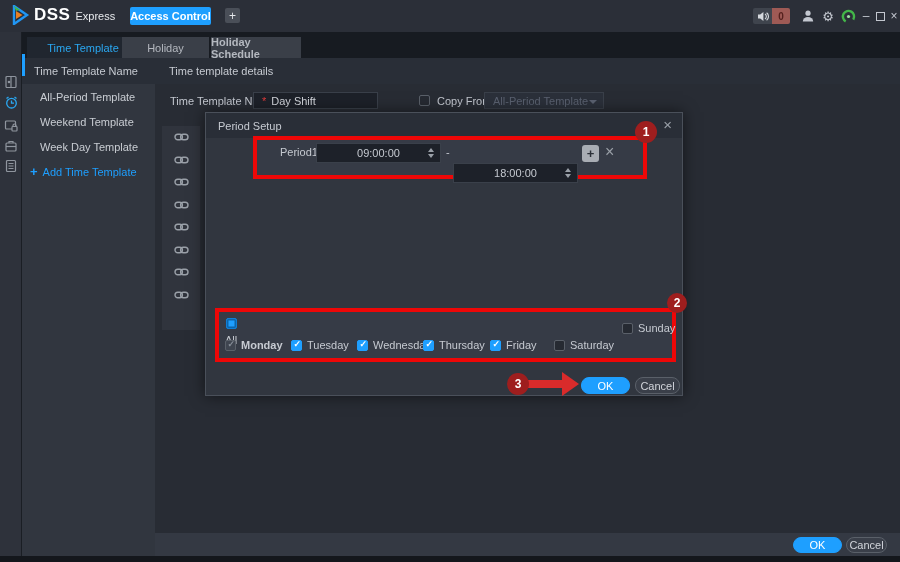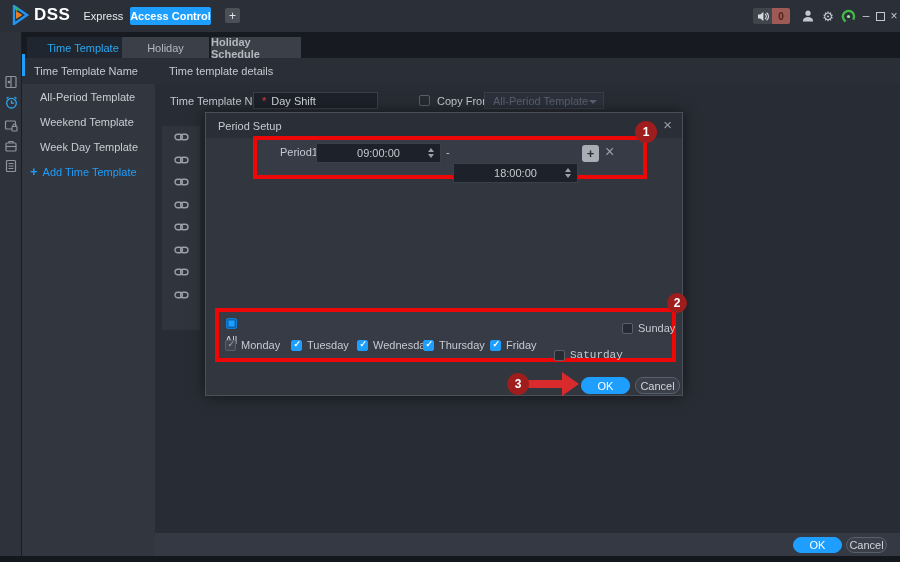--- a/index.html
+++ b/index.html
@@ -4,21 +4,21 @@
 <style>
   * { margin:0; padding:0; box-sizing:border-box; }
   html,body { width:900px; height:562px; }
   body { font-family:"Liberation Sans", sans-serif; background:#16191f; overflow:hidden; }
   .app { position:relative; width:900px; height:562px; background:#282c34; overflow:hidden; }
 
   
   .titlebar { position:absolute; left:0; top:0; width:900px; height:32px; background:#2b2f38; }
   .brand { position:absolute; left:10px; top:5px; display:flex; align-items:center; }
   .brand-name { color:#fff; font-size:17px; font-weight:bold; letter-spacing:.5px; margin-left:4px; }
-  .brand-suffix { color:#e8eaed; font-size:11px; margin-left:13px; margin-top:2px; }
+  .brand-suffix { color:#e8eaed; font-size:11px; margin-left:5px; margin-top:2px; }
   .module-tab { position:absolute; left:130px; top:7px; width:81px; height:18px; background:#1e9fff; color:#fff;
     font-size:11px; font-weight:bold; display:flex; align-items:center; justify-content:center; border-radius:2px; cursor:pointer; }
   .newtab-btn { position:absolute; left:225px; top:8px; width:15px; height:15px; background:#4a4f58; color:#e6e8eb;
     font-size:12px; display:flex; align-items:center; justify-content:center; border-radius:2px; cursor:pointer; }
   .sound-pill { position:absolute; left:753px; top:8px; width:37px; height:16px; display:flex; border-radius:2px; overflow:hidden; }
   .sound-seg { width:19px; height:16px; background:#3f444d; display:flex; align-items:center; justify-content:center; }
   .sound-badge { width:18px; height:16px; background:#9e5a55; color:#55211e; font-size:10px; font-weight:bold;
     display:flex; align-items:center; justify-content:center; }
   .tb-icon { position:absolute; top:8px; width:16px; height:16px; display:flex; align-items:center; justify-content:center;
     color:#c3c7cf; font-size:13px; cursor:pointer; }
@@ -309,41 +309,41 @@
         </span>
     </div>
     <div class="dlg-el add-period">+</div>
     <div class="dlg-el del-period">×</div>
 
     <div class="red-rect rect2"></div>
     <div class="day-item" style="left:19px; top:205px;flex-direction:column;">
       <span class="cb indeterminate"></span>
       <span class="lbl">All</span>
     </div>
-    <div class="day-item" style="left:19px; top:226px;">
+    <div class="day-item" style="left:19px; top:226px;font-weight:bold;">
       <span class="cb checked disabled"></span>
       <span class="lbl">Monday</span>
     </div>
     <div class="day-item" style="left:85px; top:226px;">
       <span class="cb checked"></span>
       <span class="lbl">Tuesday</span>
     </div>
     <div class="day-item" style="left:151px; top:226px;">
       <span class="cb checked"></span>
       <span class="lbl">Wednesday</span>
     </div>
     <div class="day-item" style="left:217px; top:226px;">
       <span class="cb checked"></span>
       <span class="lbl">Thursday</span>
     </div>
     <div class="day-item" style="left:284px; top:226px;">
       <span class="cb checked"></span>
       <span class="lbl">Friday</span>
     </div>
-    <div class="day-item" style="left:348px; top:236px;font-family:Liberation Mono, monospace;">
+    <div class="day-item" style="left:348px; top:226px;">
       <span class="cb"></span>
       <span class="lbl">Saturday</span>
     </div>
     <div class="day-item" style="left:416px; top:209px;">
       <span class="cb"></span>
       <span class="lbl">Sunday</span>
     </div>
 
     <div class="btn btn-ok dlg-ok">OK</div>
     <div class="btn btn-cancel dlg-cancel">Cancel</div>

